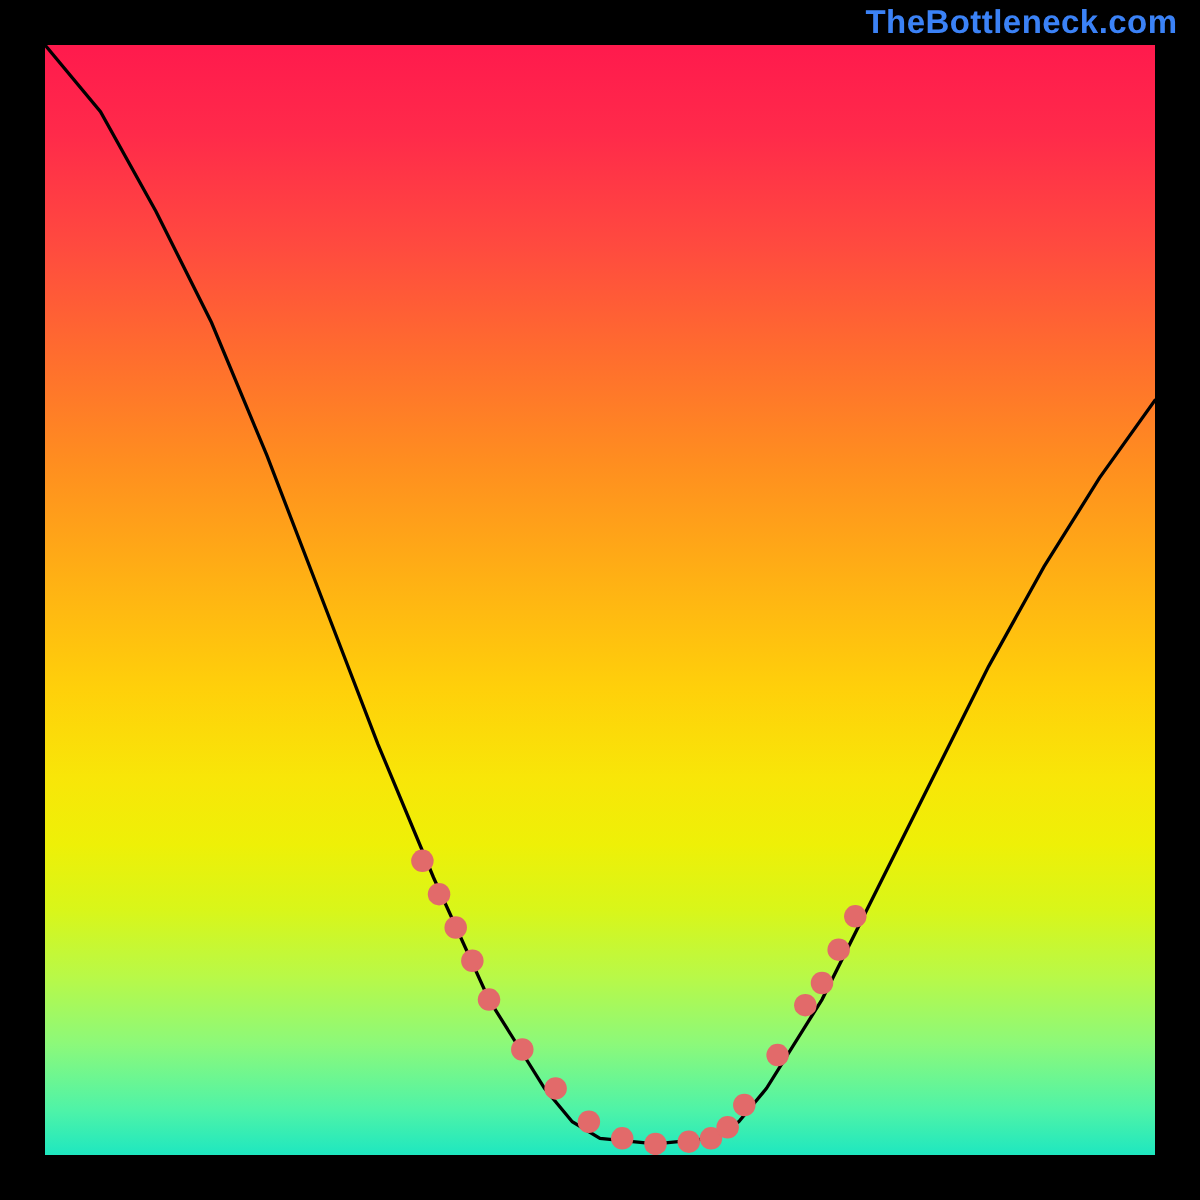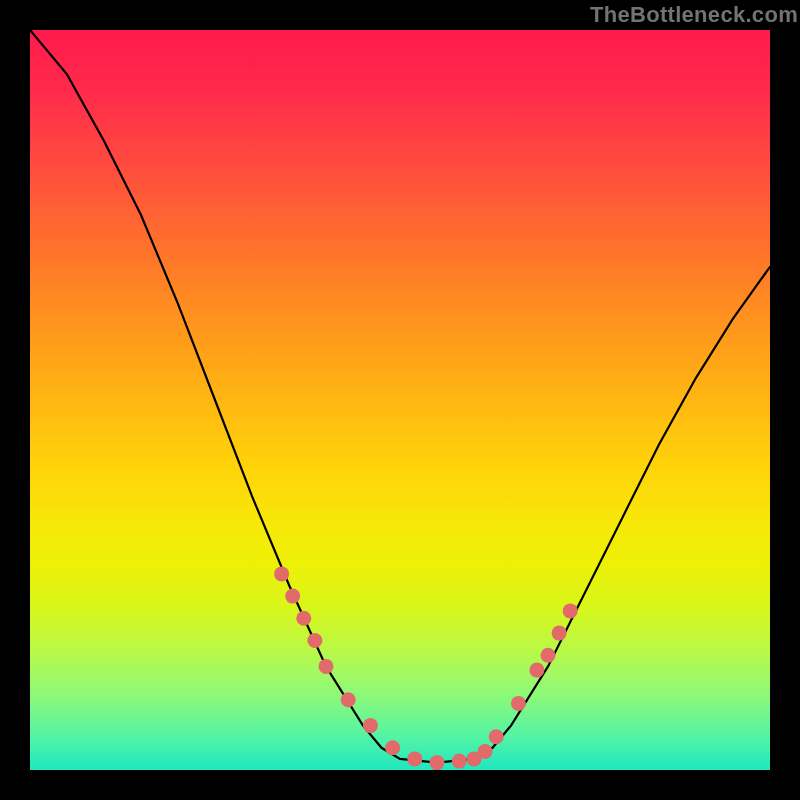--- a/index.html
+++ b/index.html
@@ -30,25 +30,25 @@
       #d8f61a 78%,
       #b8f948 84%,
       #8cf97a 90%,
       #4ef3a8 96%,
       #1ee7c0 100%
     );
   }
   .watermark {
     position: absolute;
     top: 2px;
-    right: 2px;
+    right: 15px;
     font-family: Arial, Helvetica, sans-serif;
     font-size: 22px;
     font-weight: 600;
-    color: #737373;
+    color: #3b82f6;
     letter-spacing: 0.3px;
     user-select: none;
   }
   svg.curve {
     position: absolute;
     left: 0; top: 0;
     width: 100%;
     height: 100%;
   }
 </style>

